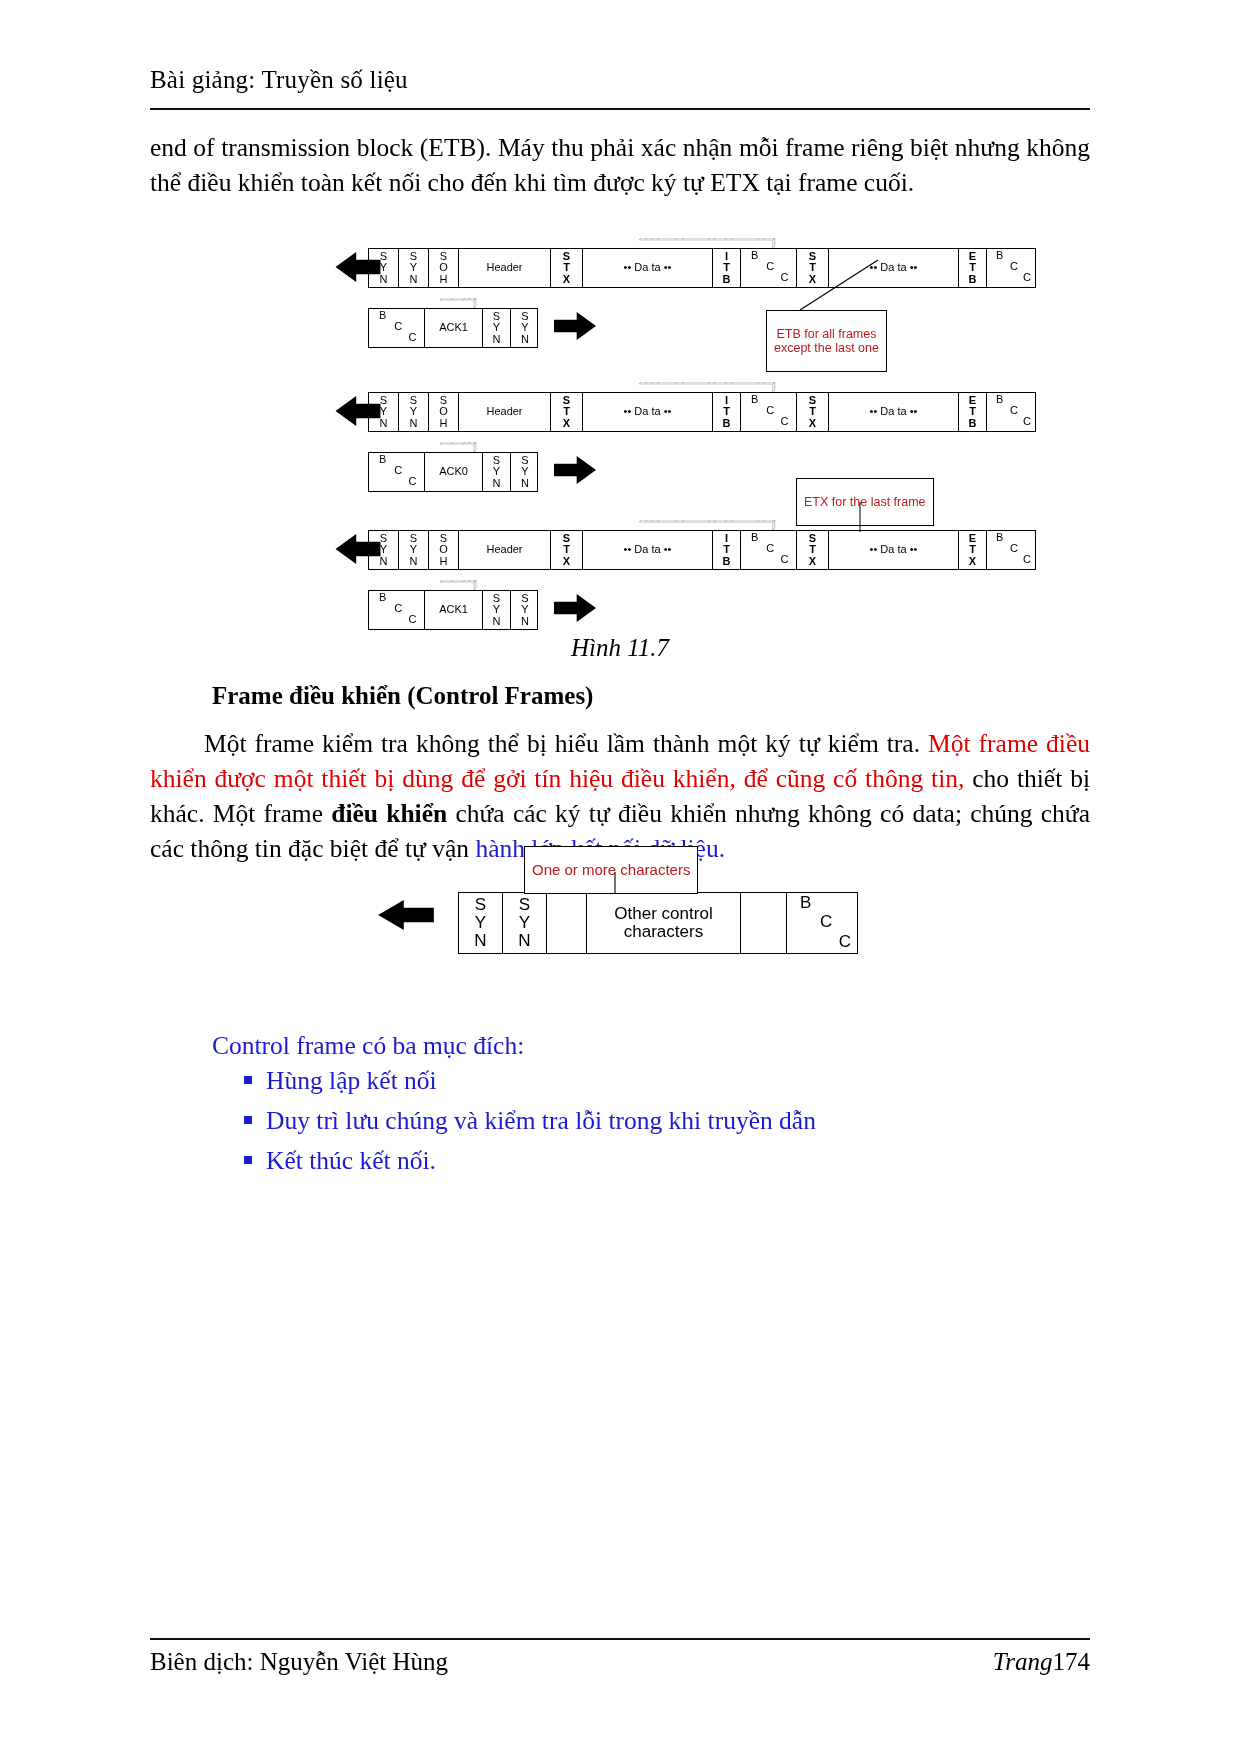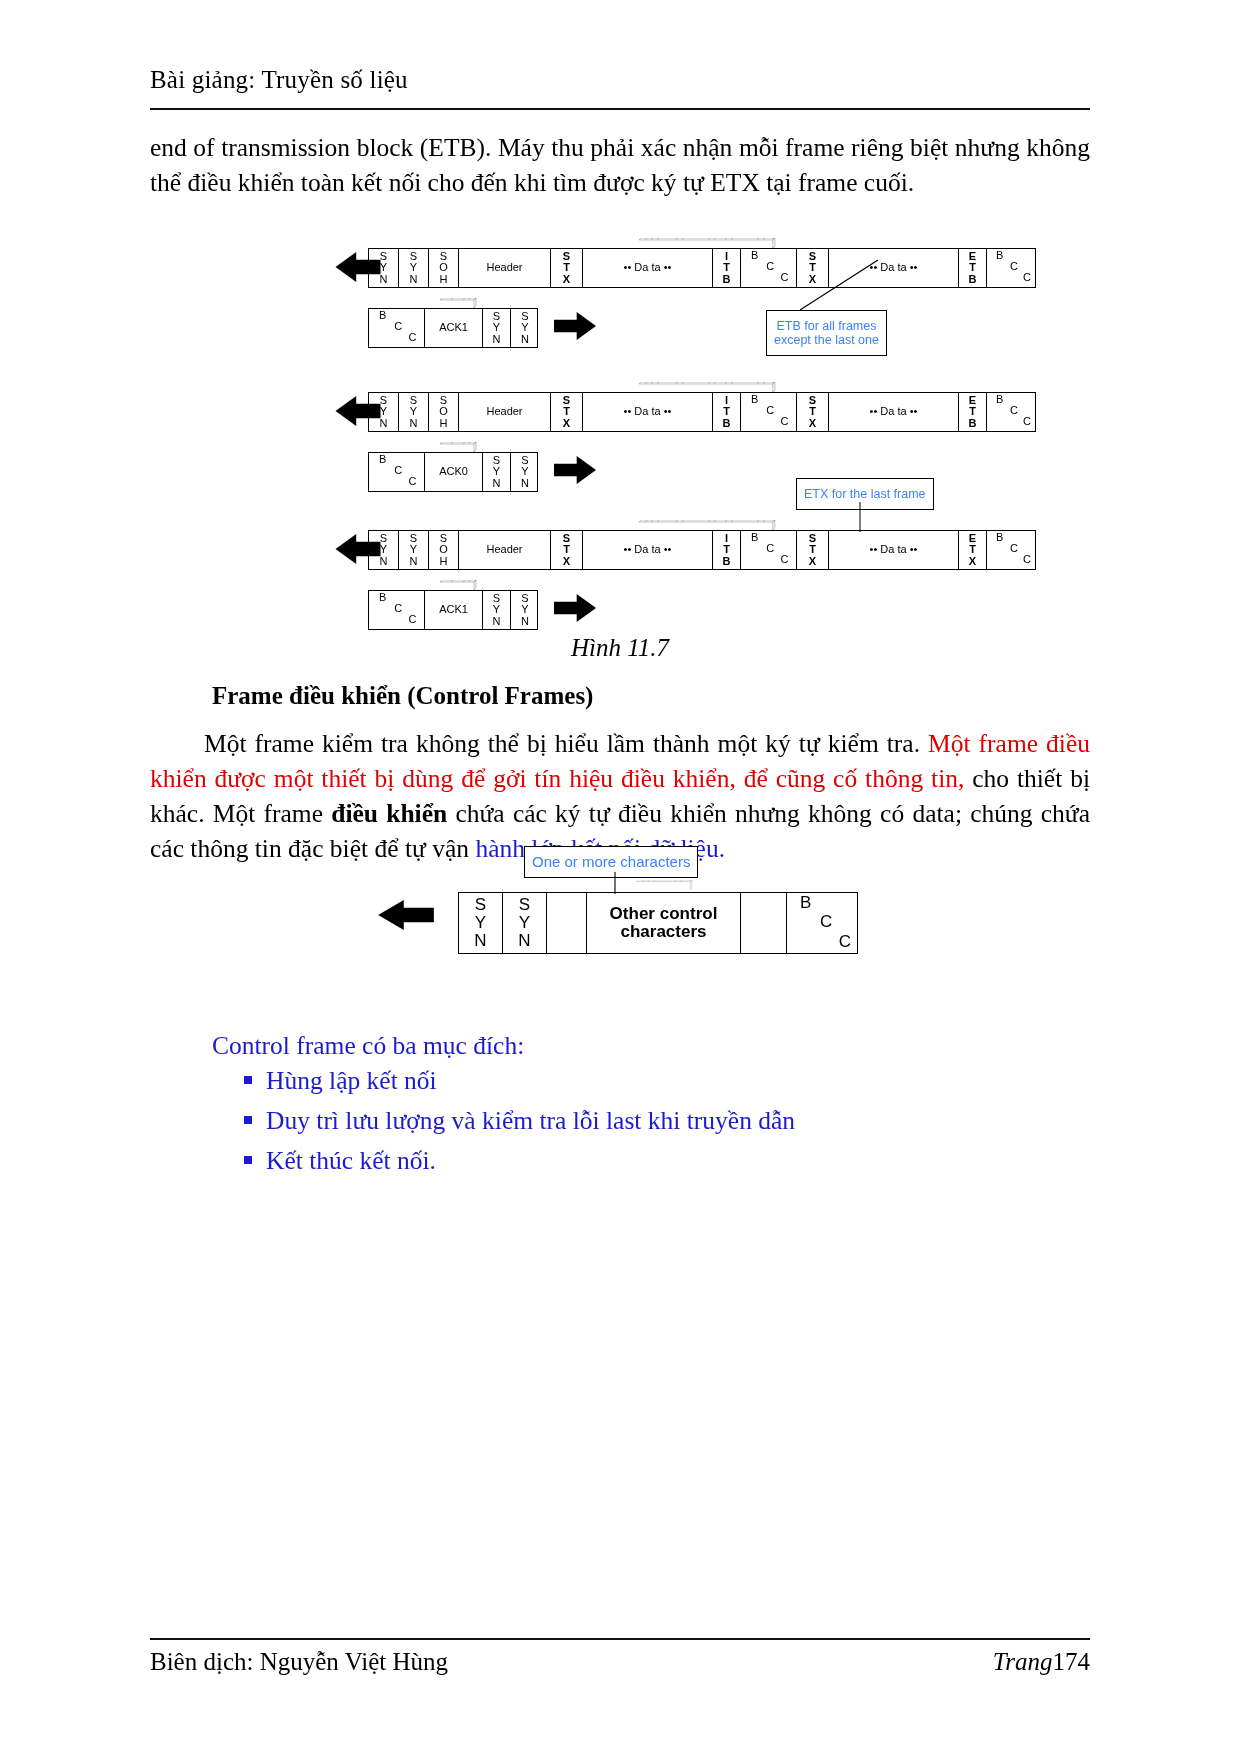--- a/index.html
+++ b/index.html
@@ -190,23 +190,23 @@
 
   
   .callout {
     position: absolute;
     border: 1.3px solid #000;
     background: #fff;
     font-family: "Liberation Sans", "DejaVu Sans", sans-serif;
     font-size: 12.5px;
     line-height: 14px;
     text-align: center;
-    padding: 8px 7px;
+    padding: 16px 7px;
     box-sizing: border-box;
-    color: #3b82f6;
+    color: #b91c1c;
     white-space: nowrap;
   }
   .leader { position: absolute; }
 </style>
 </head>
 <body>
 
 <div class="page">
 
   <div class="hdr">
@@ -581,21 +581,21 @@
             <span class="ln">N</span>
           </div>
           <div class="cell vstack" style="width: 44px; flex: 0 0 44px; font-size: 17.05px; line-height: 17.825px;">
             <span class="ln">S</span>
             <span class="ln">Y</span>
             <span class="ln">N</span>
           </div>
           <div class="cell" style="width: 40px; flex: 0 0 40px; font-size: 17.05px; line-height: 17.825px;">
             <span class="ln"></span>
           </div>
-          <div class="cell" style="width: 154px; flex: 0 0 154px; font-size: 17.05px; line-height: 17.825px; font-weight: bold;">
+          <div class="cell" style="width: 154px; flex: 0 0 154px; font-size: 17.05px; line-height: 17.825px;">
             <span class="ln">Other control</span>
             <span class="ln">characters</span>
           </div>
           <div class="cell" style="width: 46px; flex: 0 0 46px; font-size: 17.05px; line-height: 17.825px;">
             <span class="ln"></span>
           </div>
           <div class="cell bcc" style="width: 72px; flex: 0 0 72px; font-size: 17.05px; line-height: 17.825px;">
             <span class="b1" style="font-size: 17px;">B</span>
             <span class="b2" style="font-size: 17px; top: 20px;">C</span>
             <span class="b3" style="font-size: 17px; top: 40px;">C</span>
@@ -613,21 +613,21 @@
 
 
   <div class="para blue" style="left:212px; top:1028px; width:700px;">Control frame có ba mục đích:</div>
 
   <div class="bullet-row" style="left:244px; top:1066px;">
     <span class="bullet-sq"></span>
     <span>Hùng lập kết nối</span>
   </div>
   <div class="bullet-row" style="left:244px; top:1106px;">
     <span class="bullet-sq"></span>
-    <span>Duy trì lưu lượng và kiểm tra lỗi last khi truyền dẫn</span>
+    <span>Duy trì lưu chúng và kiểm tra lỗi trong khi truyền dẫn</span>
   </div>
   <div class="bullet-row" style="left:244px; top:1146px;">
     <span class="bullet-sq"></span>
     <span>Kết thúc kết nối.</span>
   </div>
 
   <div class="ftr-rule"></div>
   <div class="ftr">
     <span>Biên dịch: Nguyễn Việt Hùng</span>
     <span class="ftr-right"><span>Trang</span><span class="pg">174</span></span>

